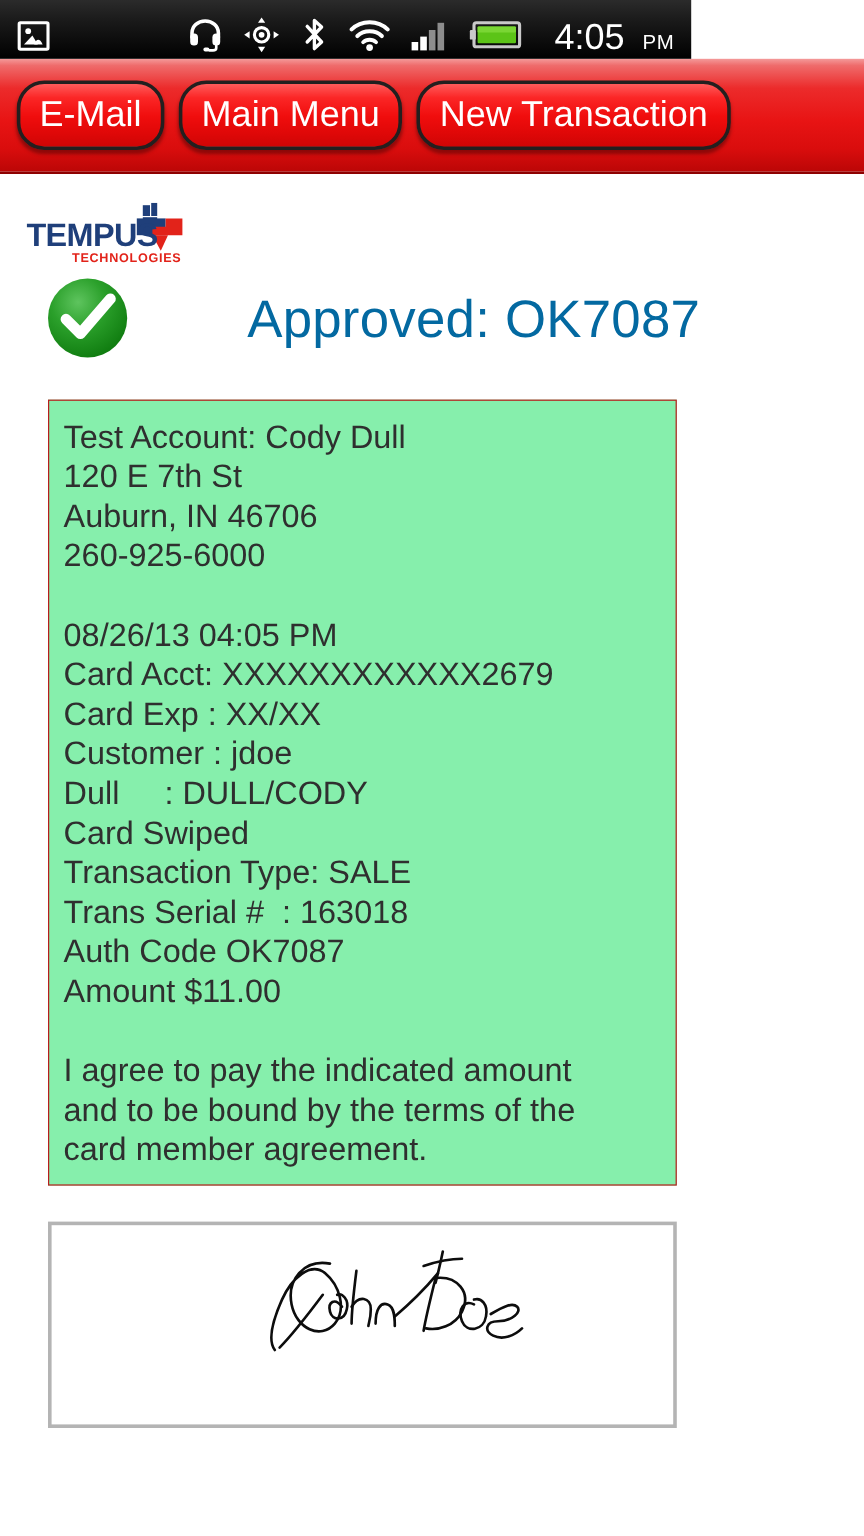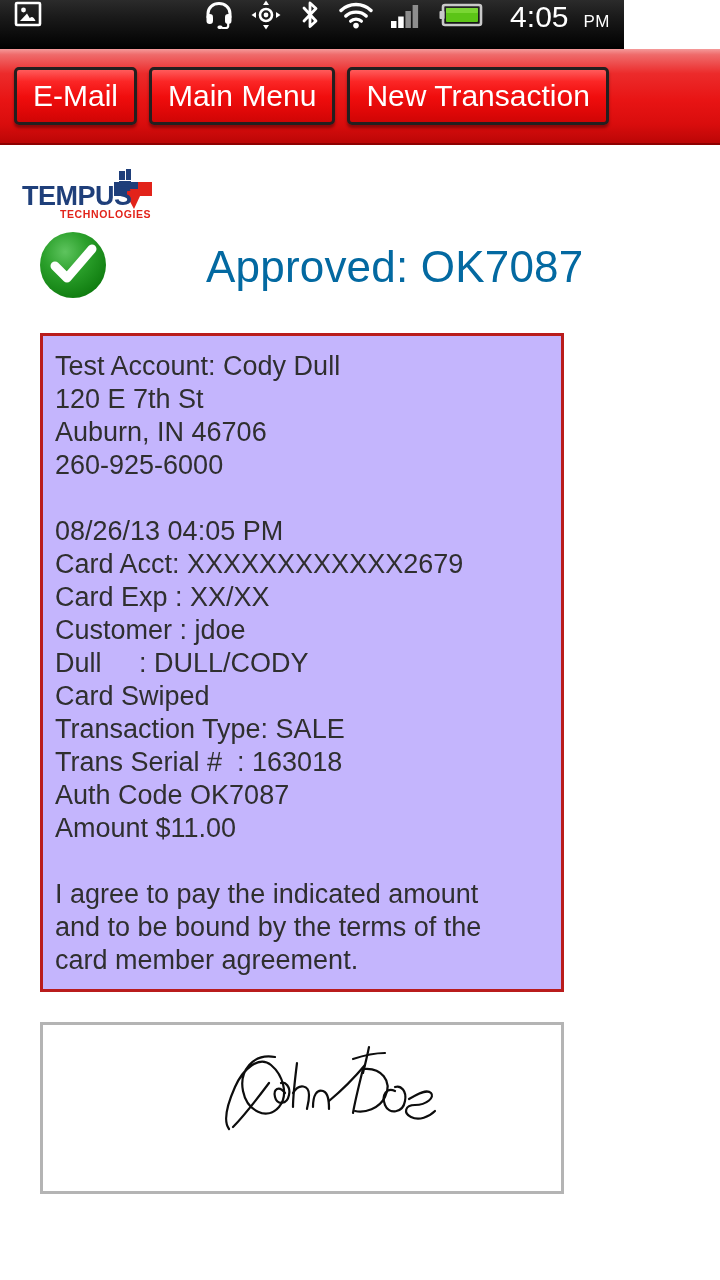--- a/index.html
+++ b/index.html
@@ -6,23 +6,23 @@
   html, body {
     width:720px; height:1280px;
     background:#ffffff;
     font-family:"Liberation Sans", sans-serif;
     overflow:hidden;
   }
 
   
   #status-bar{
     position:relative;
-    width:624px; height:49px;
+    width:576px; height:49px;
     background:linear-gradient(to bottom,#2b2b2b 0%,#1a1a1a 35%,#0a0a0a 75%,#000 100%);
-    display:flex; align-items:flex-start;
+    display:flex; align-items:flex-end;
   }
   #status-left{ padding-left:14px; display:flex; align-items:center; }
   #status-right{
     margin-left:auto; display:flex; align-items:center;
     padding-right:14px; gap:17px;
   }
   .sb-icon{ display:block; }
   #status-clock{
     color:#fff; font-size:30px; font-weight:400;
     letter-spacing:0px; margin-left:10px;
@@ -36,21 +36,21 @@
     background:linear-gradient(to bottom,
       #f49a9a 0%, #ef6b6b 6%, #ec2b2b 26%,
       #e81414 55%, #d90d0d 80%, #bb0606 100%);
     display:flex; align-items:center;
     padding:0 14px; gap:12px;
     border-bottom:2px solid #8d0000;
   }
   .nav-btn{
     height:58px;
     border:3px solid #231f1f;
-    border-radius:5px;
+    border-radius:23px;
     background:linear-gradient(to bottom,
       #ff5b5b 0%, #fb2626 22%, #f00d0d 52%, #e00808 78%, #cf0505 100%);
     color:#ffffff;
     font-size:30px;
     font-family:"Liberation Sans", sans-serif;
     padding:0 16px;
     display:flex; align-items:center; justify-content:center;
     white-space:nowrap;
     box-shadow:0 3px 3px rgba(0,0,0,.35);
     cursor:pointer;
@@ -72,22 +72,22 @@
   #check-icon{ flex:0 0 auto; }
   #approved-text{
     margin-left:96px;
     font-size:44px; color:#0369a1; font-weight:400;
     letter-spacing:.2px; white-space:nowrap;
   }
 
   
   #receipt-box{
     margin:18px 40px 0 40px;
-    border:3px solid #b91c1c;
-    background:#c4b5fd;
+    border:1px solid #b91c1c;
+    background:#86efac;
     padding:14px 12px 12px 12px;
   }
   .receipt-line{
     font-size:27px; color:#2f2f2f;
     line-height:33px; white-space:pre;
     font-family:"Liberation Sans", sans-serif;
   }
   .receipt-line.blank{ height:33px; }
 
   

